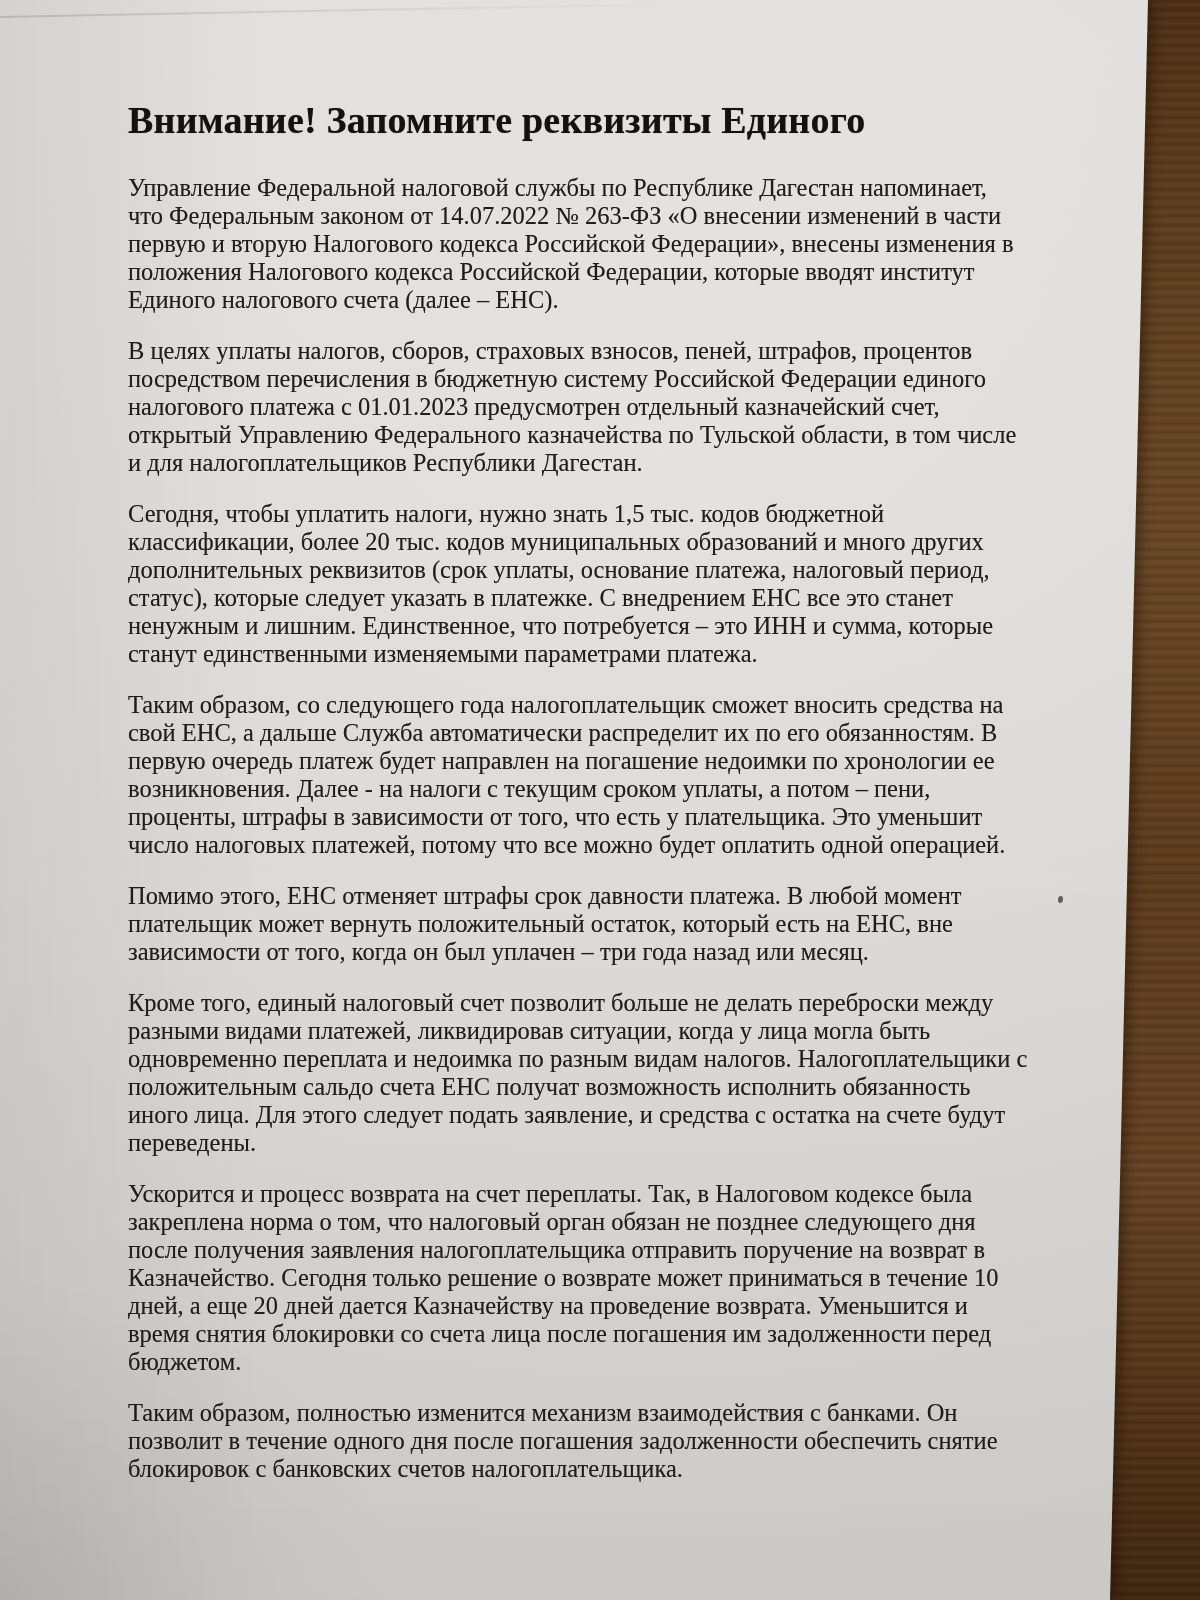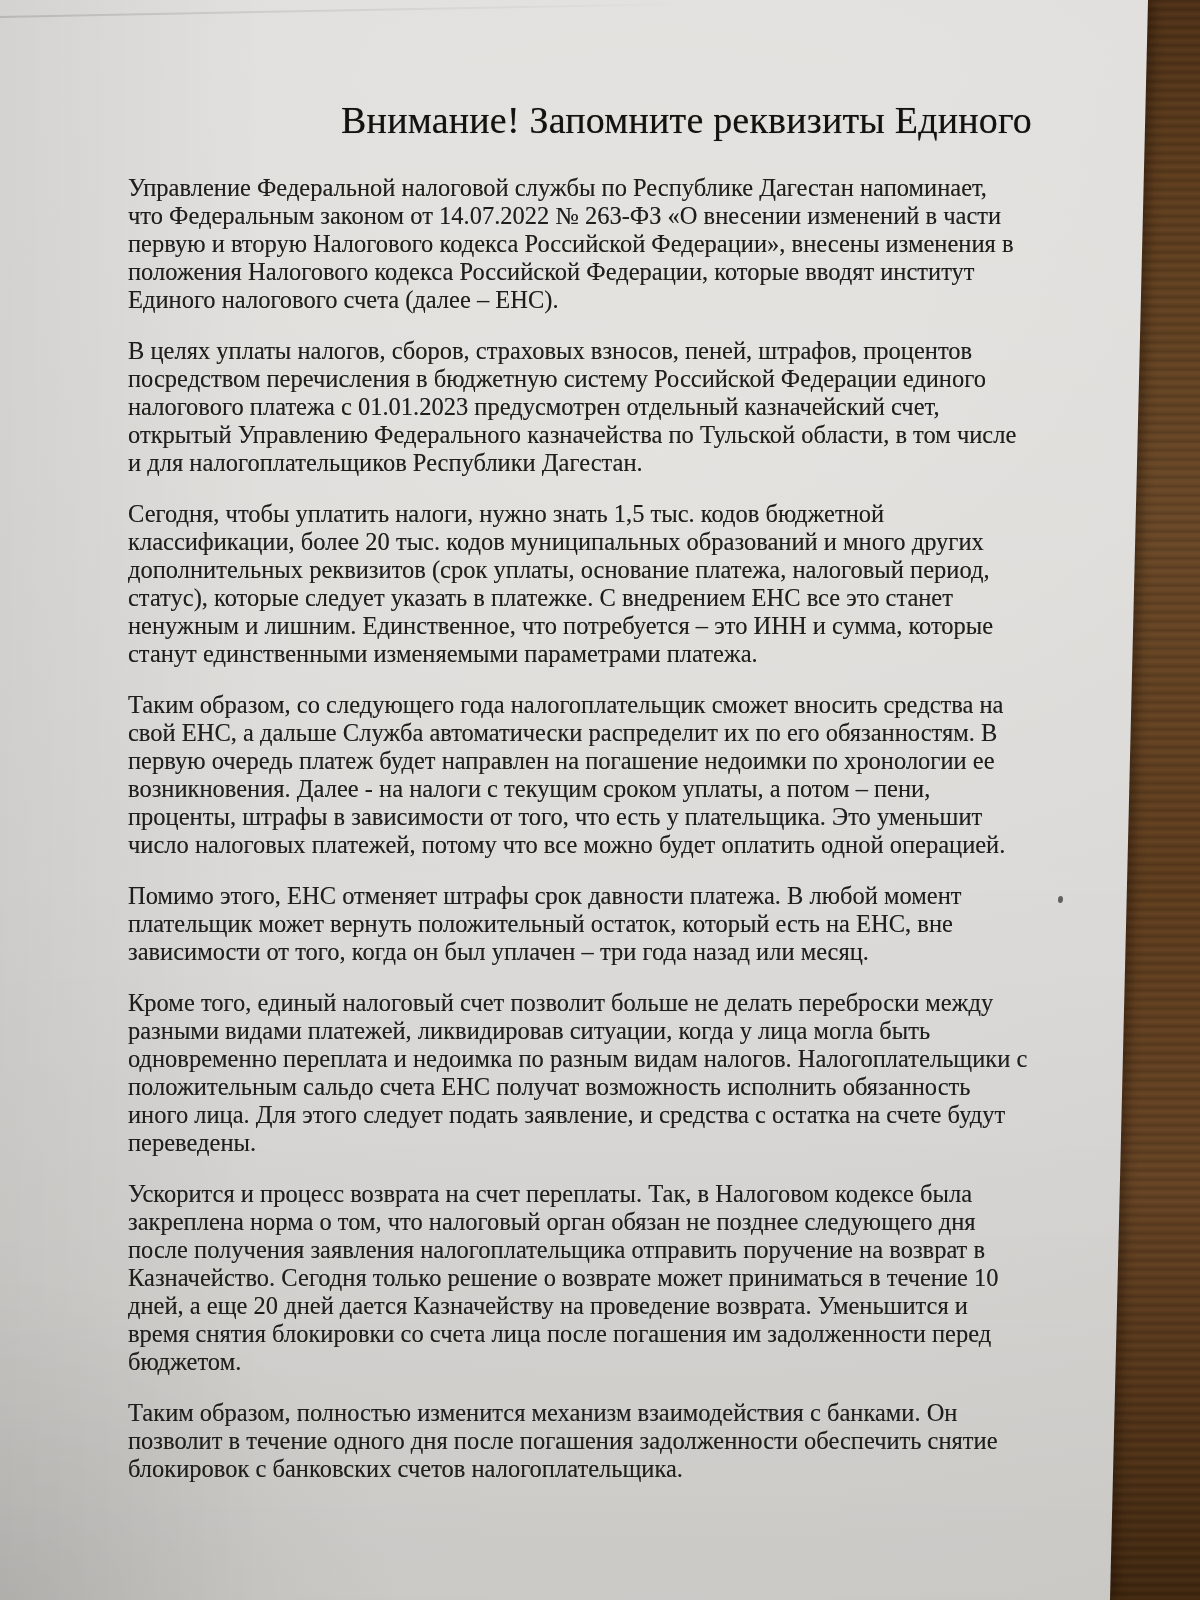--- a/index.html
+++ b/index.html
@@ -57,23 +57,23 @@
   }
 
   .content {
     position: relative;
     padding: 96px 168px 0 128px; 
     color: #1d1b18;
   }
 
   h1.doc-title {
     margin: 0 0 30px 0;
-    text-align: right;
+    text-align: left;
     font-size: 38px;
-    font-weight: 400;
+    font-weight: 700;
     line-height: 48px;
     color: #14120f;
     letter-spacing: 0.2px;
     text-shadow: 0 0 0.7px rgba(20,18,15,0.55);
   }
   h1.doc-title .title-line { display: block; }
 
   p.doc-par {
     margin: 0 4px 23px 0;
     font-size: 24.5px;

